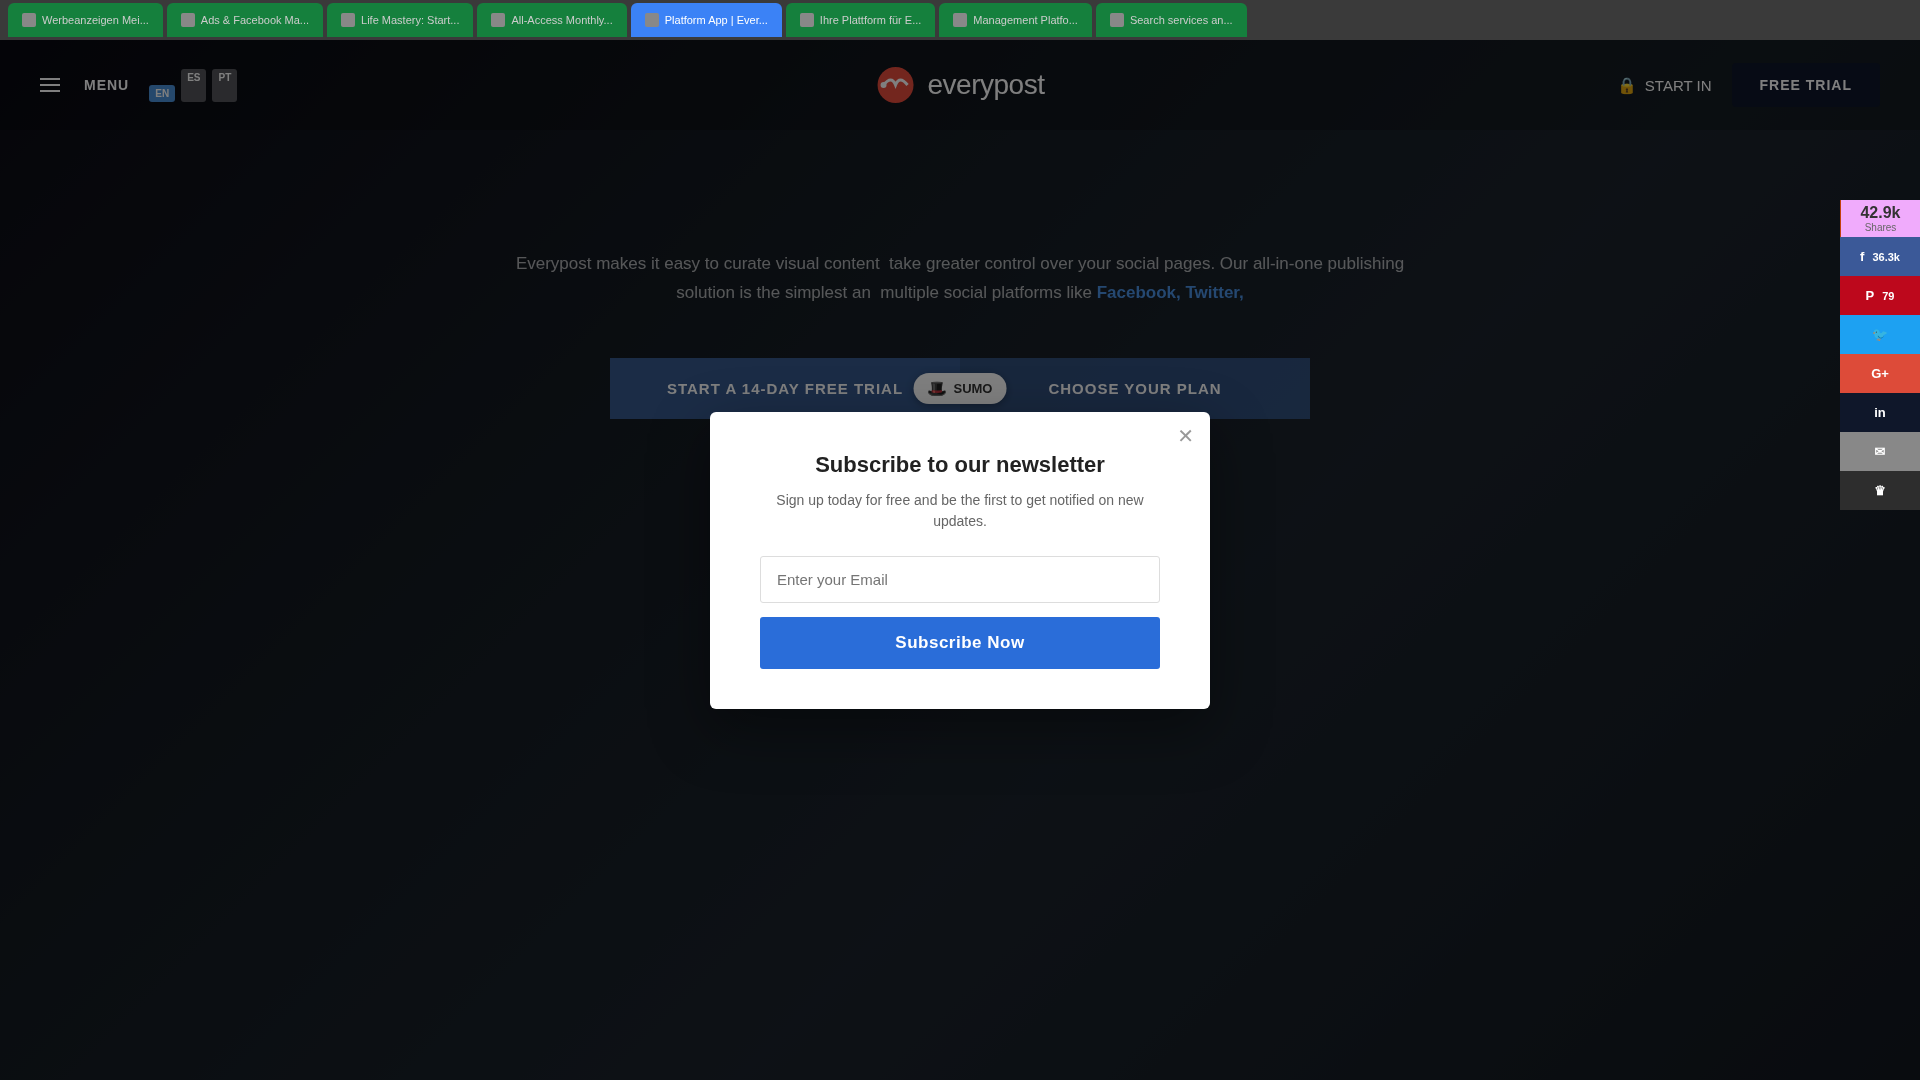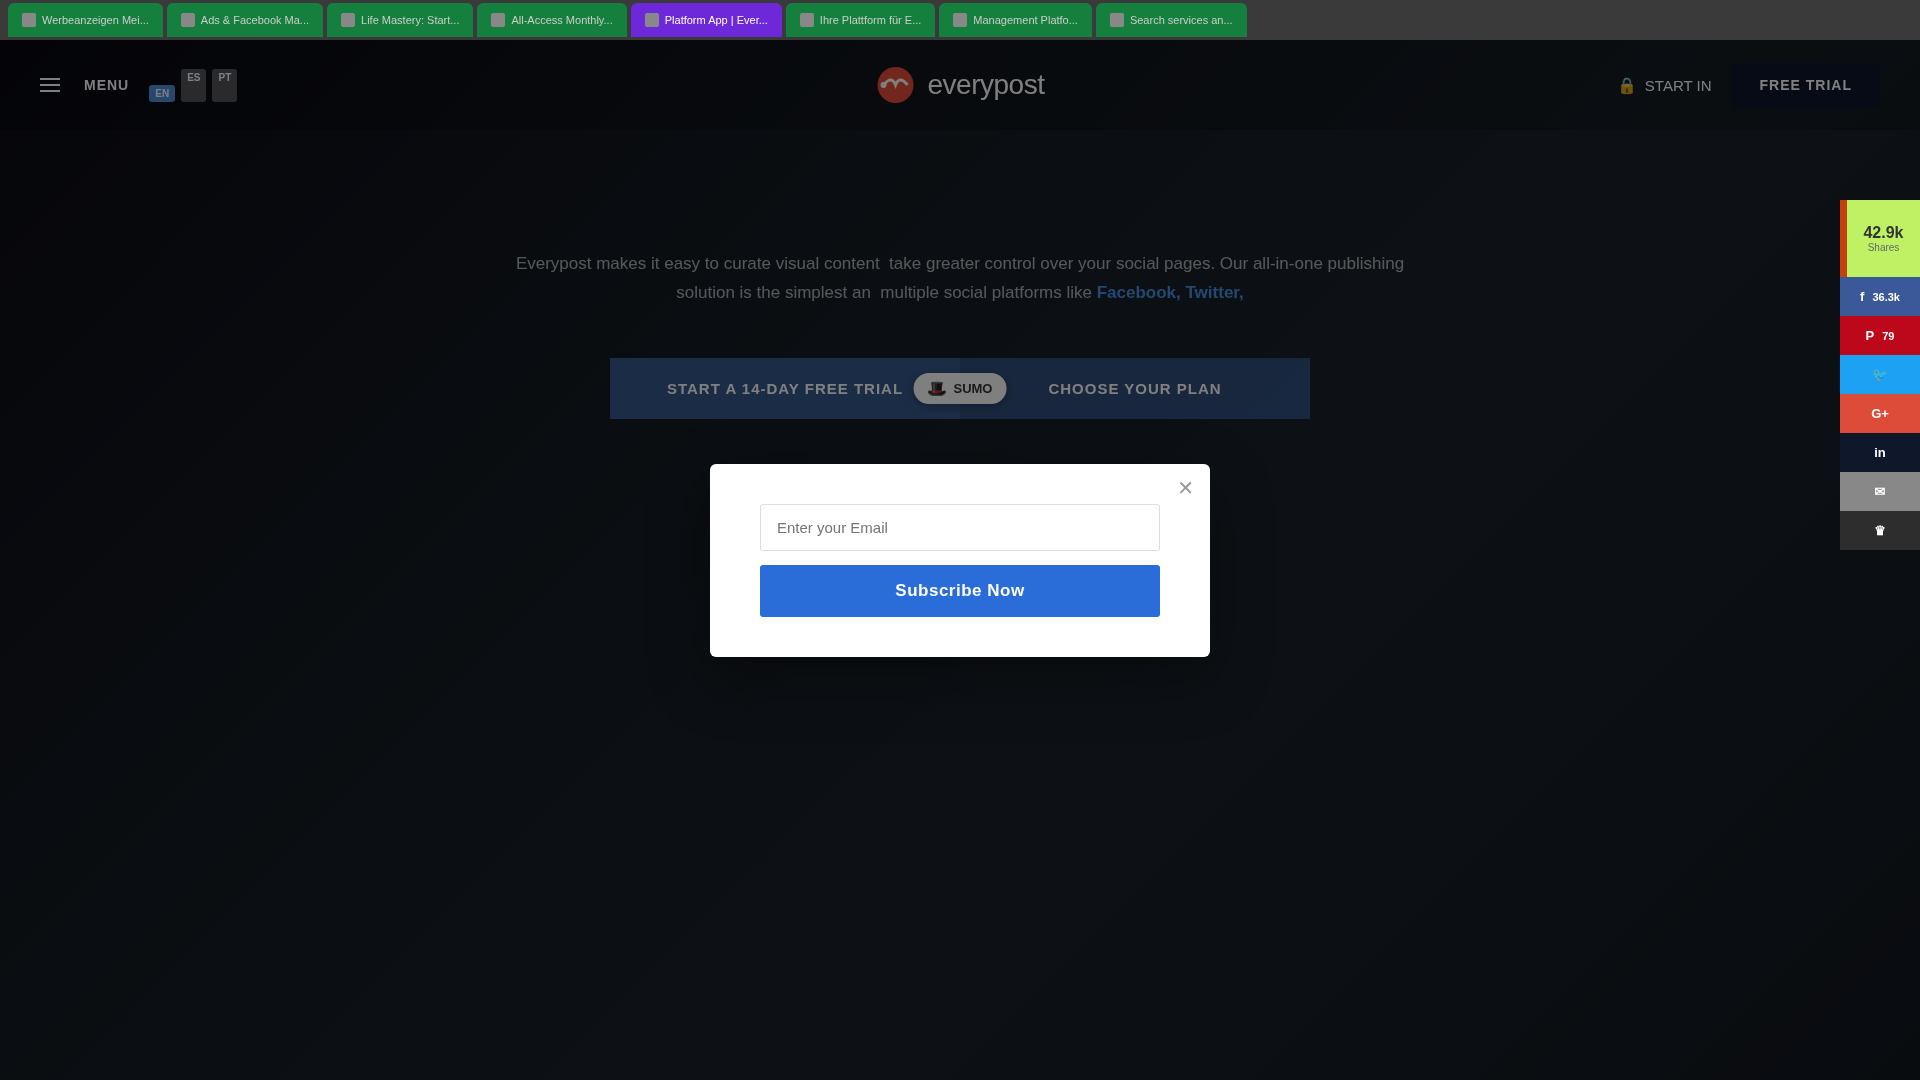--- a/index.html
+++ b/index.html
@@ -24,21 +24,21 @@
       white-space: nowrap;
       max-width: 180px;
       overflow: hidden;
       text-overflow: ellipsis;
       height: 34px;
       display: flex;
       align-items: center;
       cursor: pointer;
     }
     .tab.active {
-      background: #6d28d9;
+      background: #3b82f6;
       color: #fff;
     }
     .tab-favicon {
       width: 14px;
       height: 14px;
       background: #888;
       border-radius: 2px;
       margin-right: 6px;
       flex-shrink: 0;
     }
@@ -262,24 +262,24 @@
     .social-sidebar {
       position: fixed;
       right: 0;
       top: 200px;
       z-index: 100;
       display: flex;
       flex-direction: column;
       align-items: stretch;
     }
     .shares-count {
-      background: #bef264;
-      padding: 24px 12px;
+      background: #f0abfc;
+      padding: 4px 12px;
       text-align: center;
-      border-left: 7px solid #c2410c;
+      border-left: 1px solid #c2410c;
     }
     .shares-number {
       font-size: 16px;
       font-weight: bold;
       color: #333;
     }
     .shares-label {
       font-size: 10px;
       color: #666;
     }
@@ -463,20 +463,22 @@
       </div>
       <button class="cta-btn-plan">CHOOSE YOUR PLAN</button>
     </div>
   </div>
 
   <div class="scroll-arrow">⌄</div>
 
   <div class="modal-overlay">
     <div class="modal">
       <button class="modal-close">✕</button>
+      <h2 class="modal-title">Subscribe to our newsletter</h2>
+      <p class="modal-subtitle">Sign up today for free and be the first to get notified on new updates.</p>
       <input class="modal-email-input" type="email" placeholder="Enter your Email" style="">
       <button class="modal-submit-btn">Subscribe Now</button>
     </div>
   </div>
 
   <div class="social-sidebar">
     <div class="shares-count">
       <div class="shares-number">42.9k</div>
       <div class="shares-label">Shares</div>
     </div>

